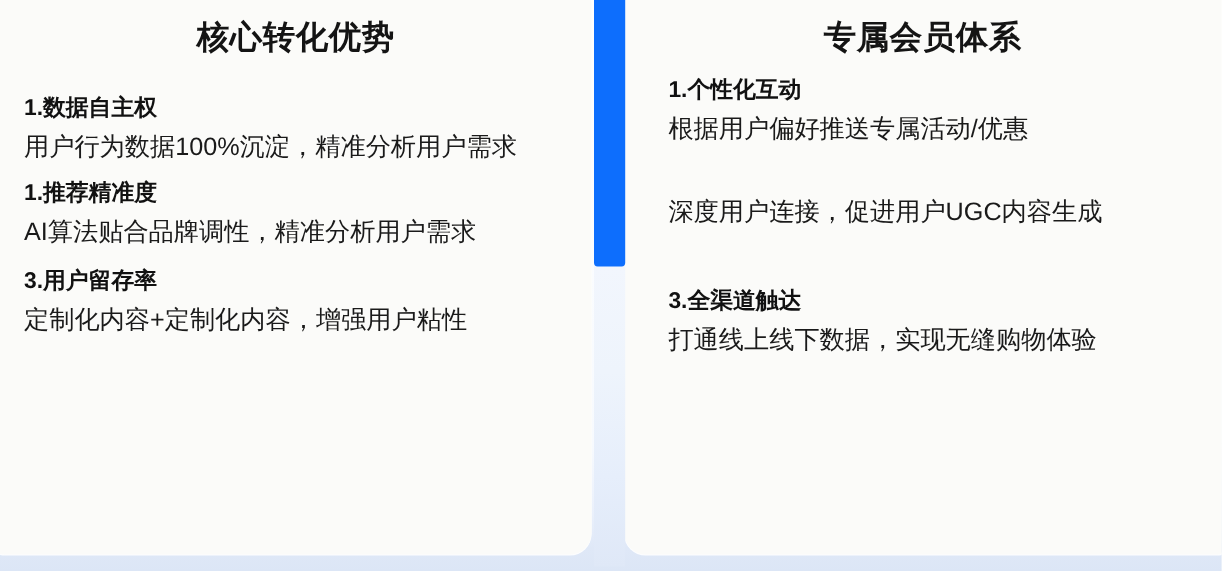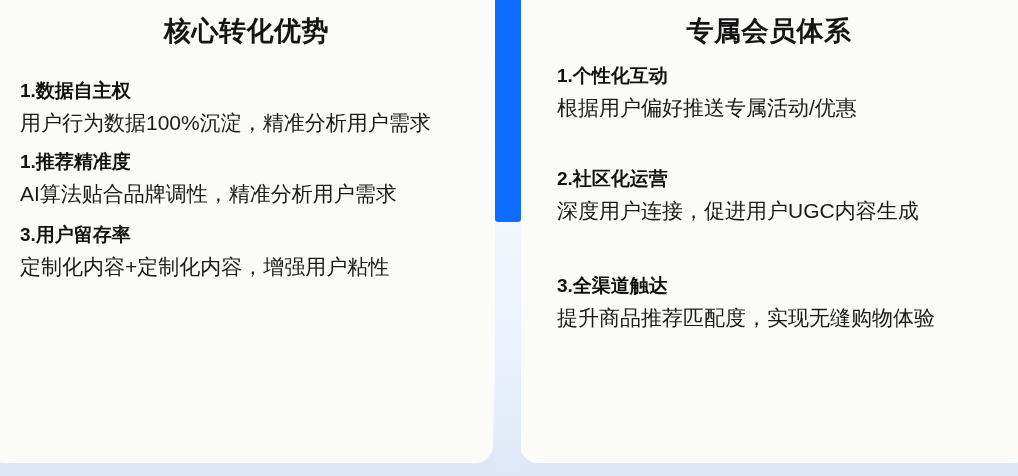--- a/index.html
+++ b/index.html
@@ -160,23 +160,22 @@
 
   <div class="panel right">
     <div class="panel-title">专属会员体系</div>
 
     <div class="items">
       <div class="item i0">
         <div class="item-heading">1.个性化互动</div>
         <div class="item-desc">根据用户偏好推送专属活动/优惠</div>
       </div>
       <div class="item i1">
-        <div class="item-heading">2.社区化运营</div>
         <div class="item-desc">深度用户连接，促进用户UGC内容生成</div>
       </div>
       <div class="item i2">
         <div class="item-heading">3.全渠道触达</div>
-        <div class="item-desc">提升商品推荐匹配度，实现无缝购物体验</div>
+        <div class="item-desc">打通线上线下数据，实现无缝购物体验</div>
       </div>
     </div>
   </div>
 
 </div>
 
 </body></html>

